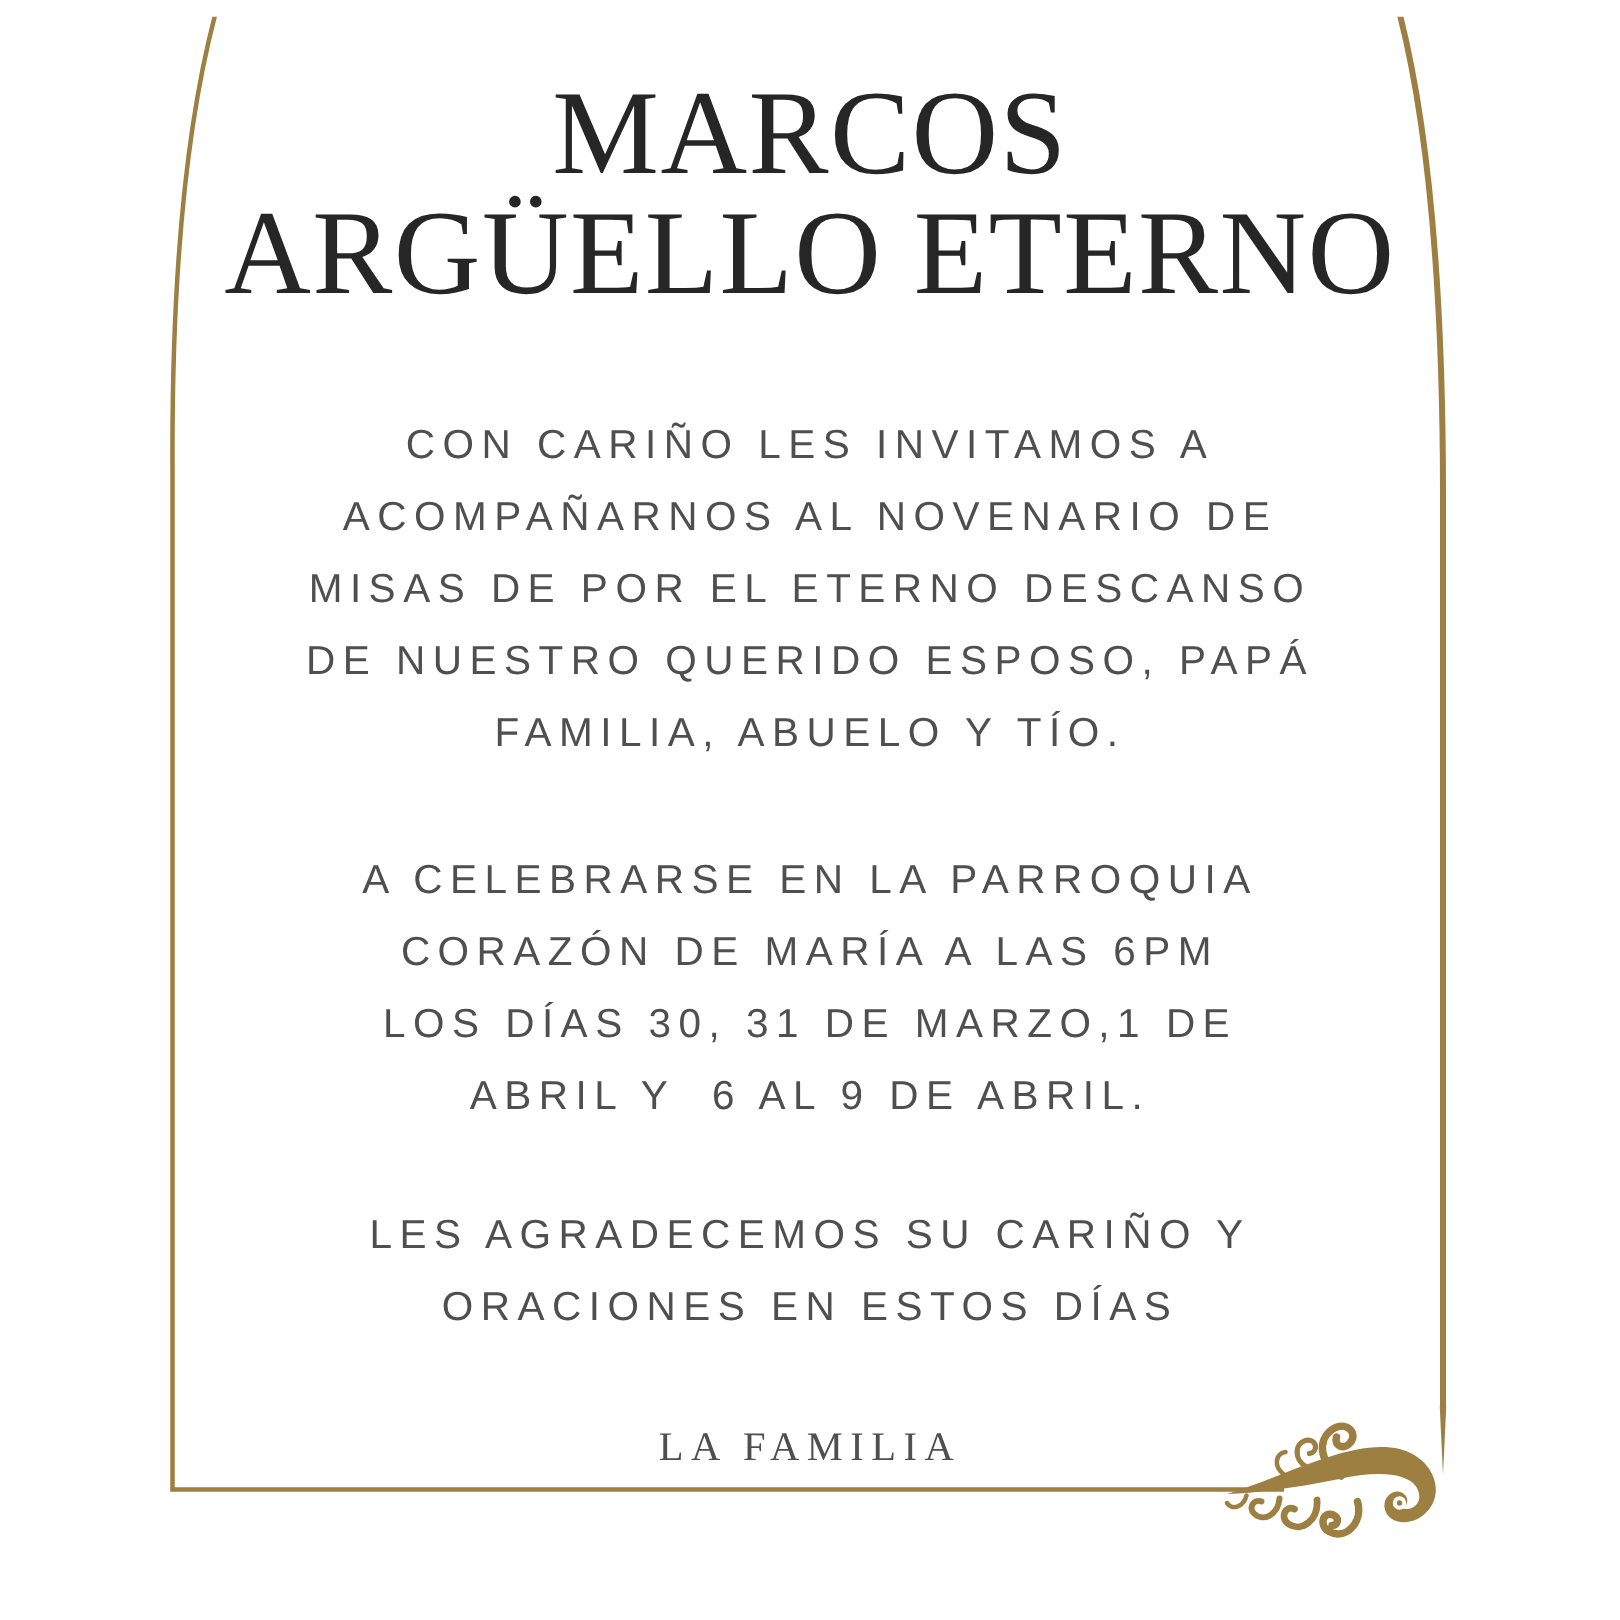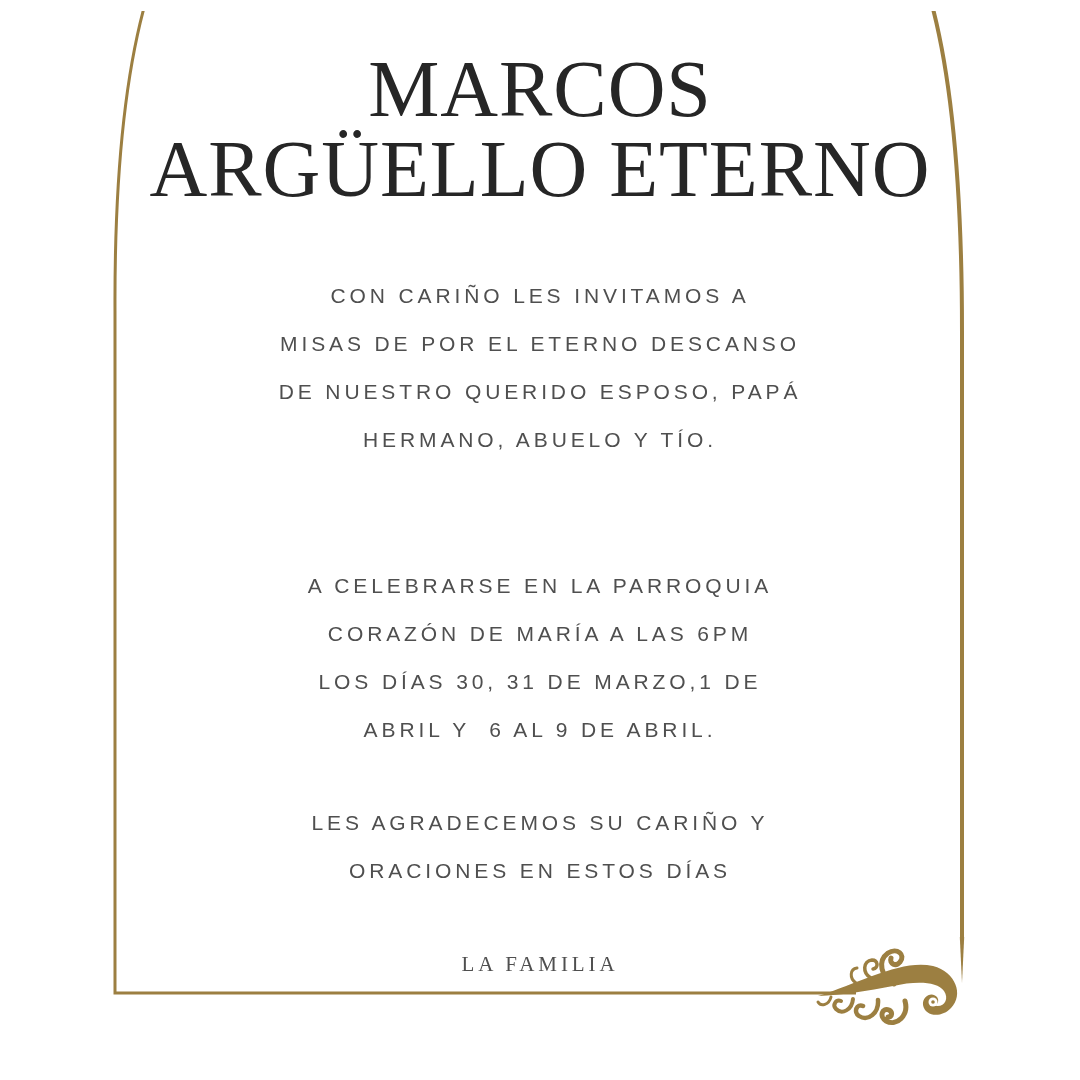--- a/index.html
+++ b/index.html
@@ -15,21 +15,21 @@
     position:absolute;top:38px;left:0;width:100%;
     text-align:center;
     font-family:"Liberation Serif",serif;
     font-size:80px;line-height:80px;font-weight:500;
     letter-spacing:0.012em;
     color:var(--title,#262626);
   }
   .para{
     position:absolute;left:100px;right:100px;
     text-align:center;
-    font-size:21px;line-height:48px;
+    font-size:27px;line-height:48px;
     letter-spacing:0.185em;
     color:var(--body,#4f4f4f);
   }
   .para .line{white-space:pre-wrap;}
   .para-invitation{top:261px;}
   .para-details{top:551px;}
   .para-thanks{top:788px;}
   .signature{top:929px;font-family:Liberation Serif, serif;}
 </style>
 </head>
@@ -70,23 +70,24 @@
     </g>
   </svg>
 
   <div class="title">
     <div>MARCOS</div>
     <div>ARGÜELLO ETERNO</div>
   </div>
 
   <div class="para para-invitation">
     <div class="line">CON CARIÑO LES INVITAMOS A</div>
+    <div class="line">ACOMPAÑARNOS AL NOVENARIO DE</div>
     <div class="line">MISAS DE POR EL ETERNO DESCANSO</div>
     <div class="line">DE NUESTRO QUERIDO ESPOSO, PAPÁ</div>
-    <div class="line">HERMANO, ABUELO Y TÍO.</div>
+    <div class="line">FAMILIA, ABUELO Y TÍO.</div>
   </div>
 
   <div class="para para-details">
     <div class="line">A CELEBRARSE EN LA PARROQUIA</div>
     <div class="line">CORAZÓN DE MARÍA A LAS 6PM</div>
     <div class="line">LOS DÍAS 30, 31 DE MARZO,1 DE</div>
     <div class="line">ABRIL Y  6 AL 9 DE ABRIL.</div>
   </div>
 
   <div class="para para-thanks">

